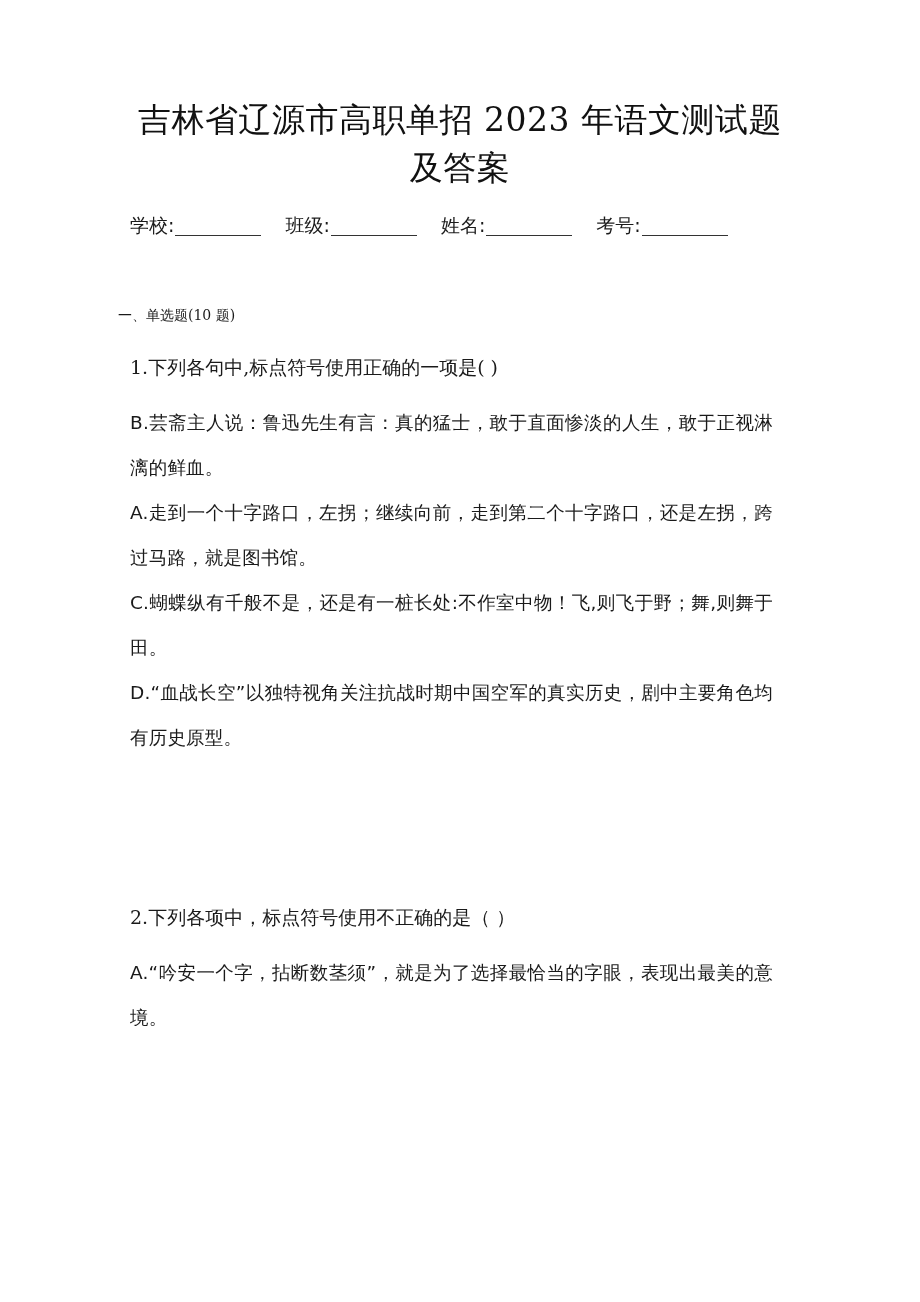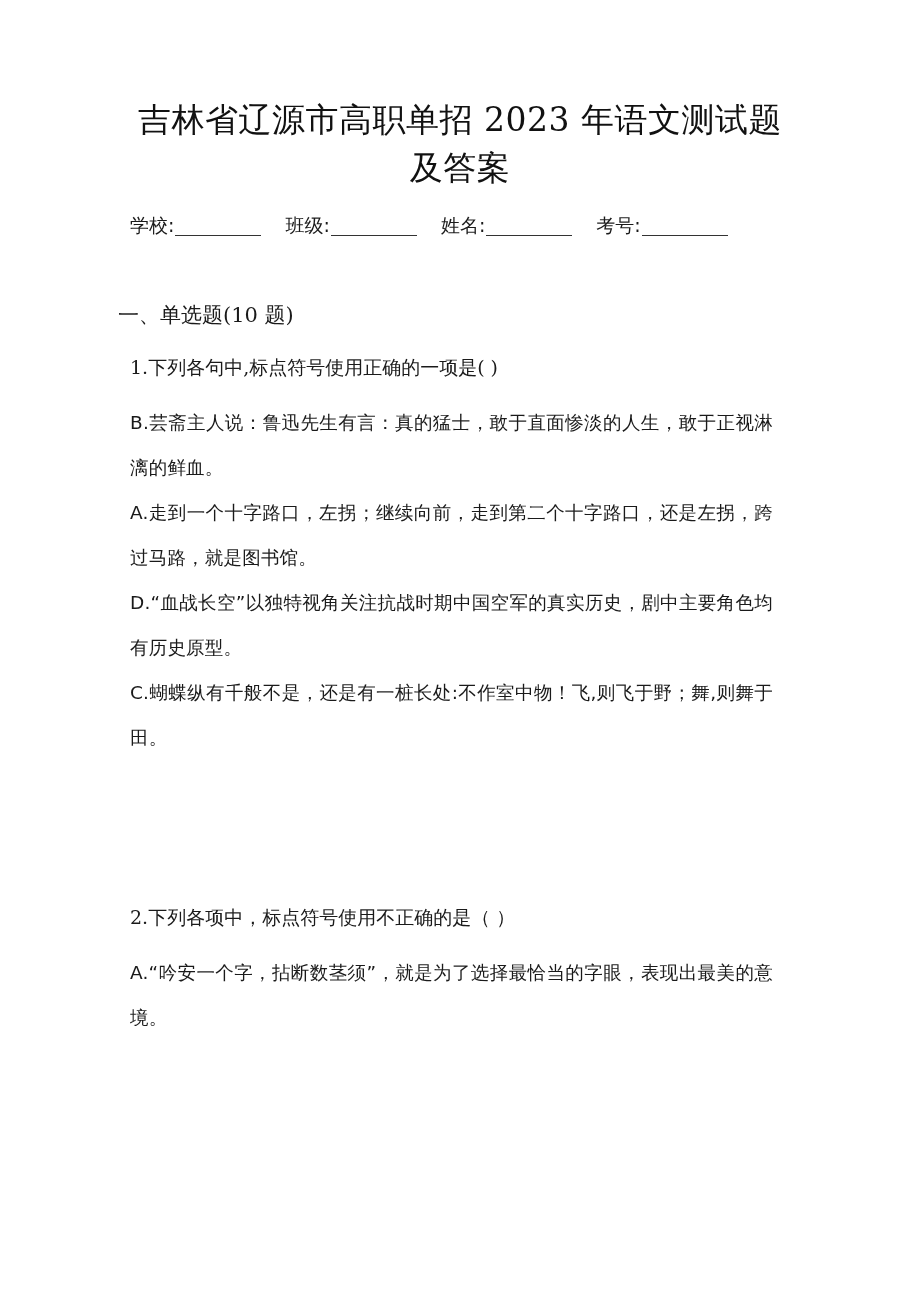--- a/index.html
+++ b/index.html
@@ -65,21 +65,21 @@
   }
 
   
   .content {
     padding: 0 135px 0 118px;
     margin-top: 60px;
   }
 
   .section-heading {
     font-family: "DejaVu Serif", "Liberation Serif", serif;
-    font-size: 21px;
+    font-size: 14px;
     line-height: 30px;
     margin: 0 0 22px 0;
     color: #1a1a1a;
   }
 
   .question {
     margin: 12px;
   }
 
   .q-stem {
@@ -135,22 +135,22 @@
   <div class="content">
 
     <div class="section">
 
       <p class="section-heading">一、单选题(10 题)</p>
 
       <div class="question">
         <p class="q-stem">1.下列各句中,标点符号使用正确的一项是( )</p>
         <p class="q-option">B.芸斋主人说：鲁迅先生有言：真的猛士，敢于直面惨淡的人生，敢于正视淋漓的鲜血。</p>
         <p class="q-option">A.走到一个十字路口，左拐；继续向前，走到第二个十字路口，还是左拐，跨过马路，就是图书馆。</p>
+        <p class="q-option">C.蝴蝶纵有千般不是，还是有一桩长处:不作室中物！飞,则飞于野；舞,则舞于田。</p>
         <p class="q-option">D.“血战长空”以独特视角关注抗战时期中国空军的真实历史，剧中主要角色均有历史原型。</p>
-        <p class="q-option">C.蝴蝶纵有千般不是，还是有一桩长处:不作室中物！飞,则飞于野；舞,则舞于田。</p>
       </div>
 
       <div class="q-gap"></div>
 
       <div class="question">
         <p class="q-stem">2.下列各项中，标点符号使用不正确的是（ ）</p>
         <p class="q-option">A.“吟安一个字，拈断数茎须”，就是为了选择最恰当的字眼，表现出最美的意境。</p>
       </div>
 
     </div>

